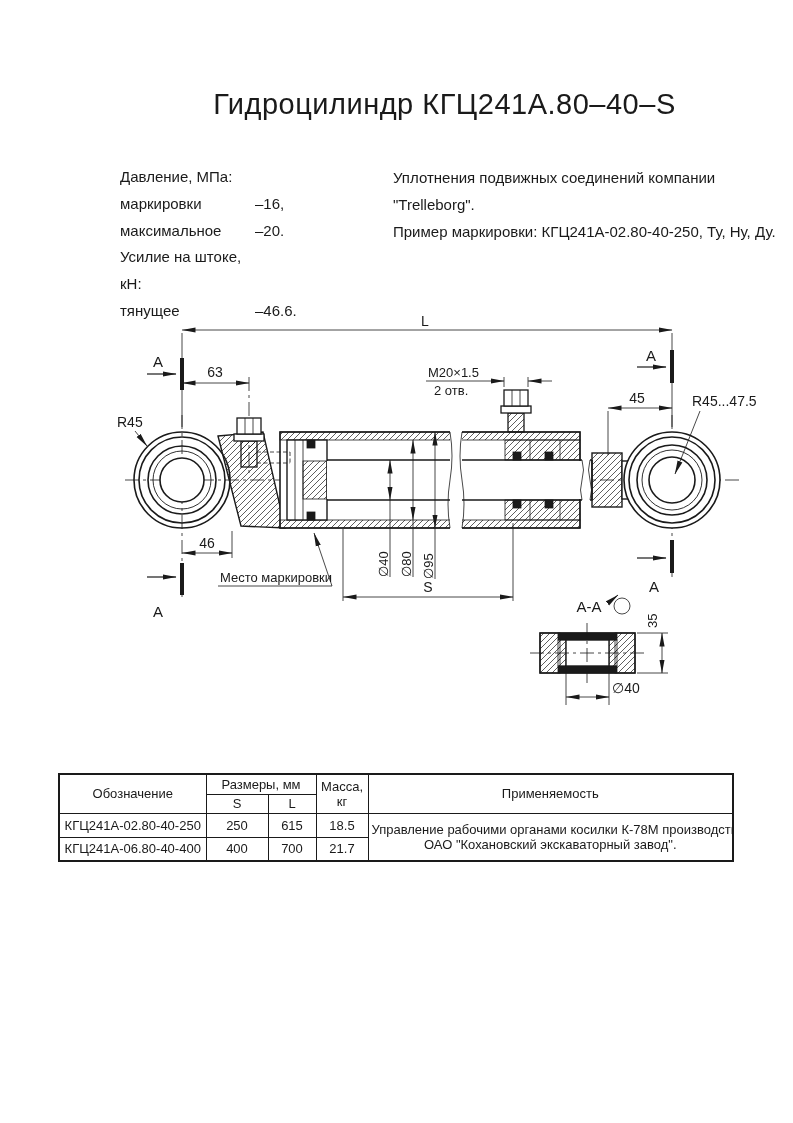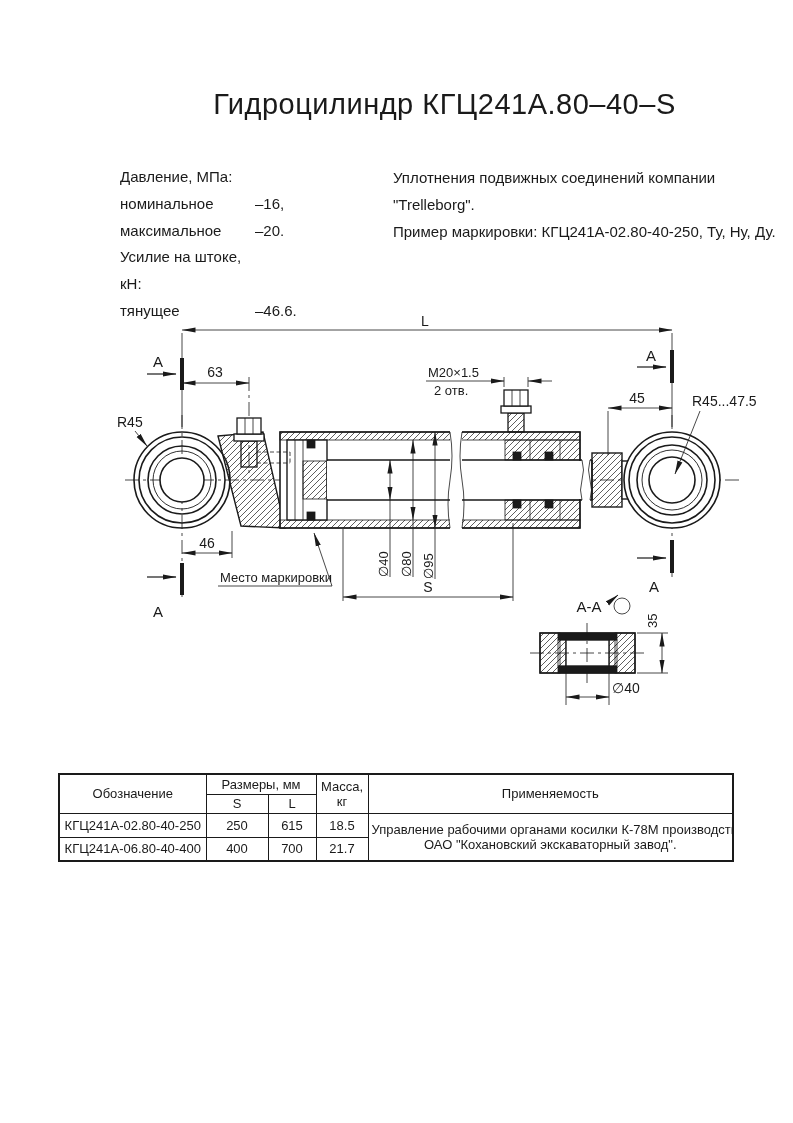--- a/index.html
+++ b/index.html
@@ -40,21 +40,21 @@
 <div class="page">
 
   <div class="title">Гидроцилиндр КГЦ241А.80–40–S</div>
 
   <div class="specs">
     <div class="spec-row">
       <span class="spec-label">Давление, МПа:</span>
       <span class="spec-value"></span>
     </div>
     <div class="spec-row">
-      <span class="spec-label">номинальное</span>
+      <span class="spec-label">маркировки</span>
       <span class="spec-value">–16,</span>
     </div>
     <div class="spec-row">
       <span class="spec-label">максимальное</span>
       <span class="spec-value">–20.</span>
     </div>
     <div class="spec-row">
       <span class="spec-label">Усилие на штоке, кН:</span>
       <span class="spec-value"></span>
     </div>

